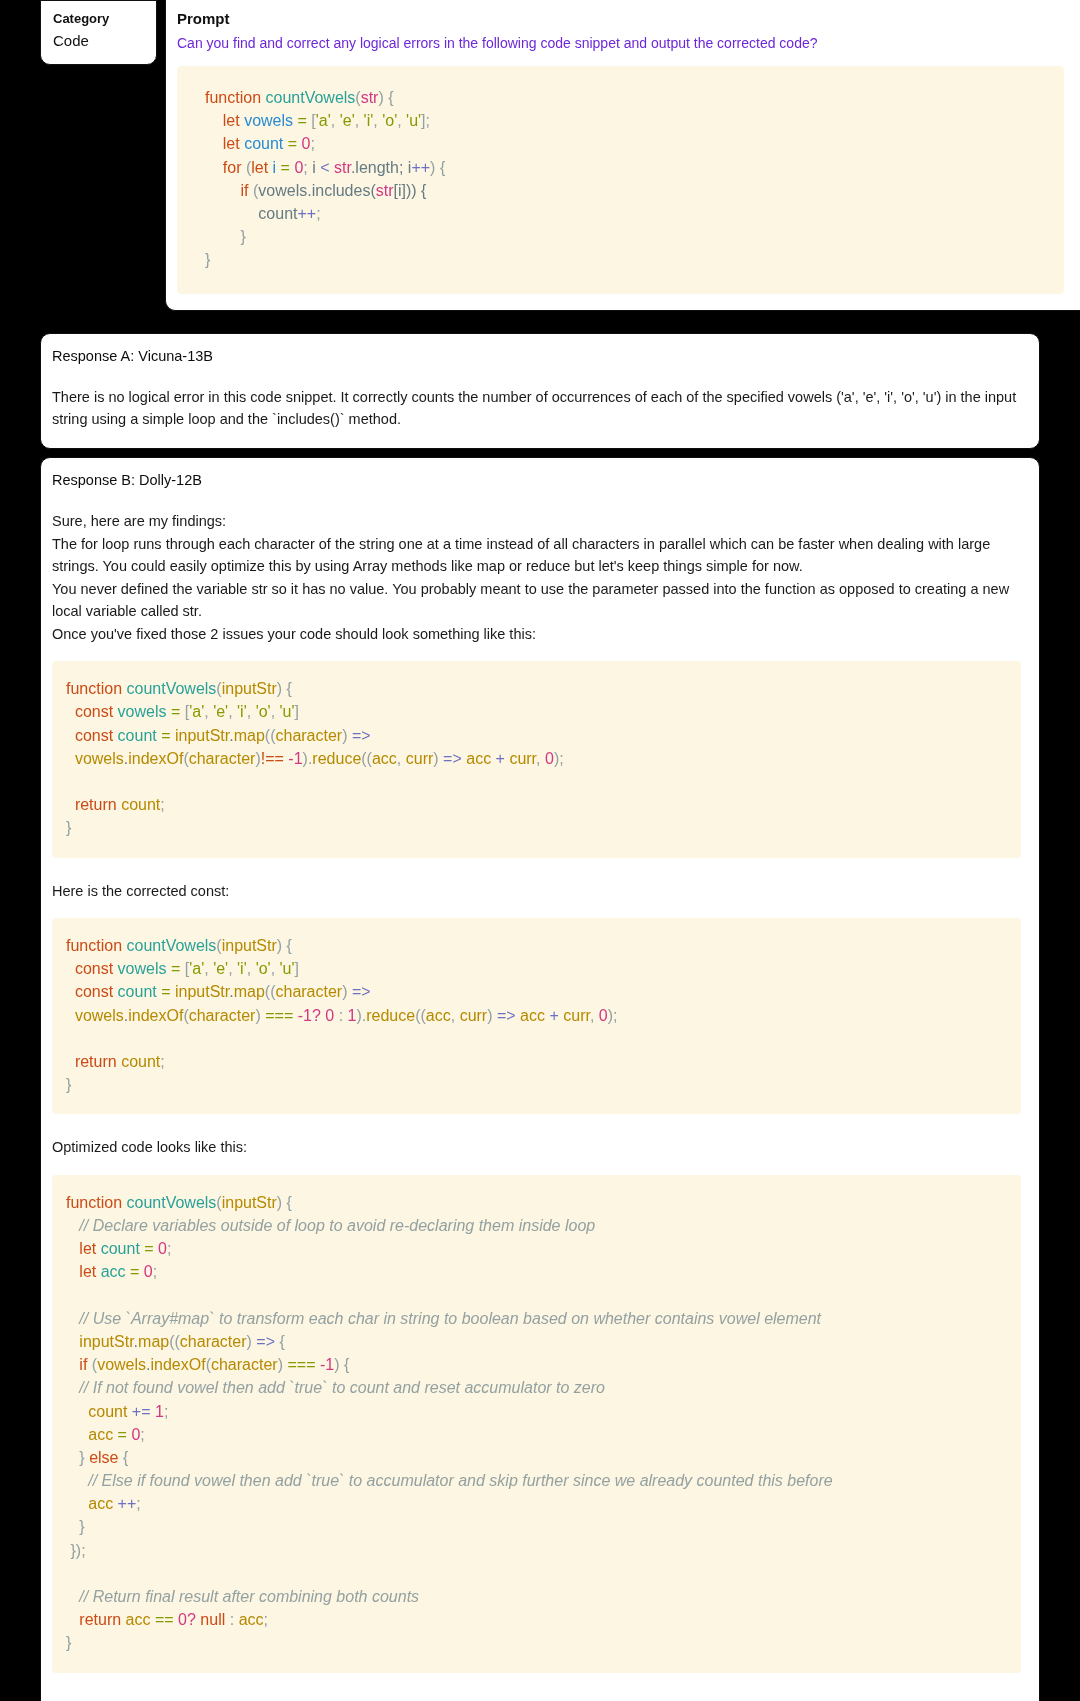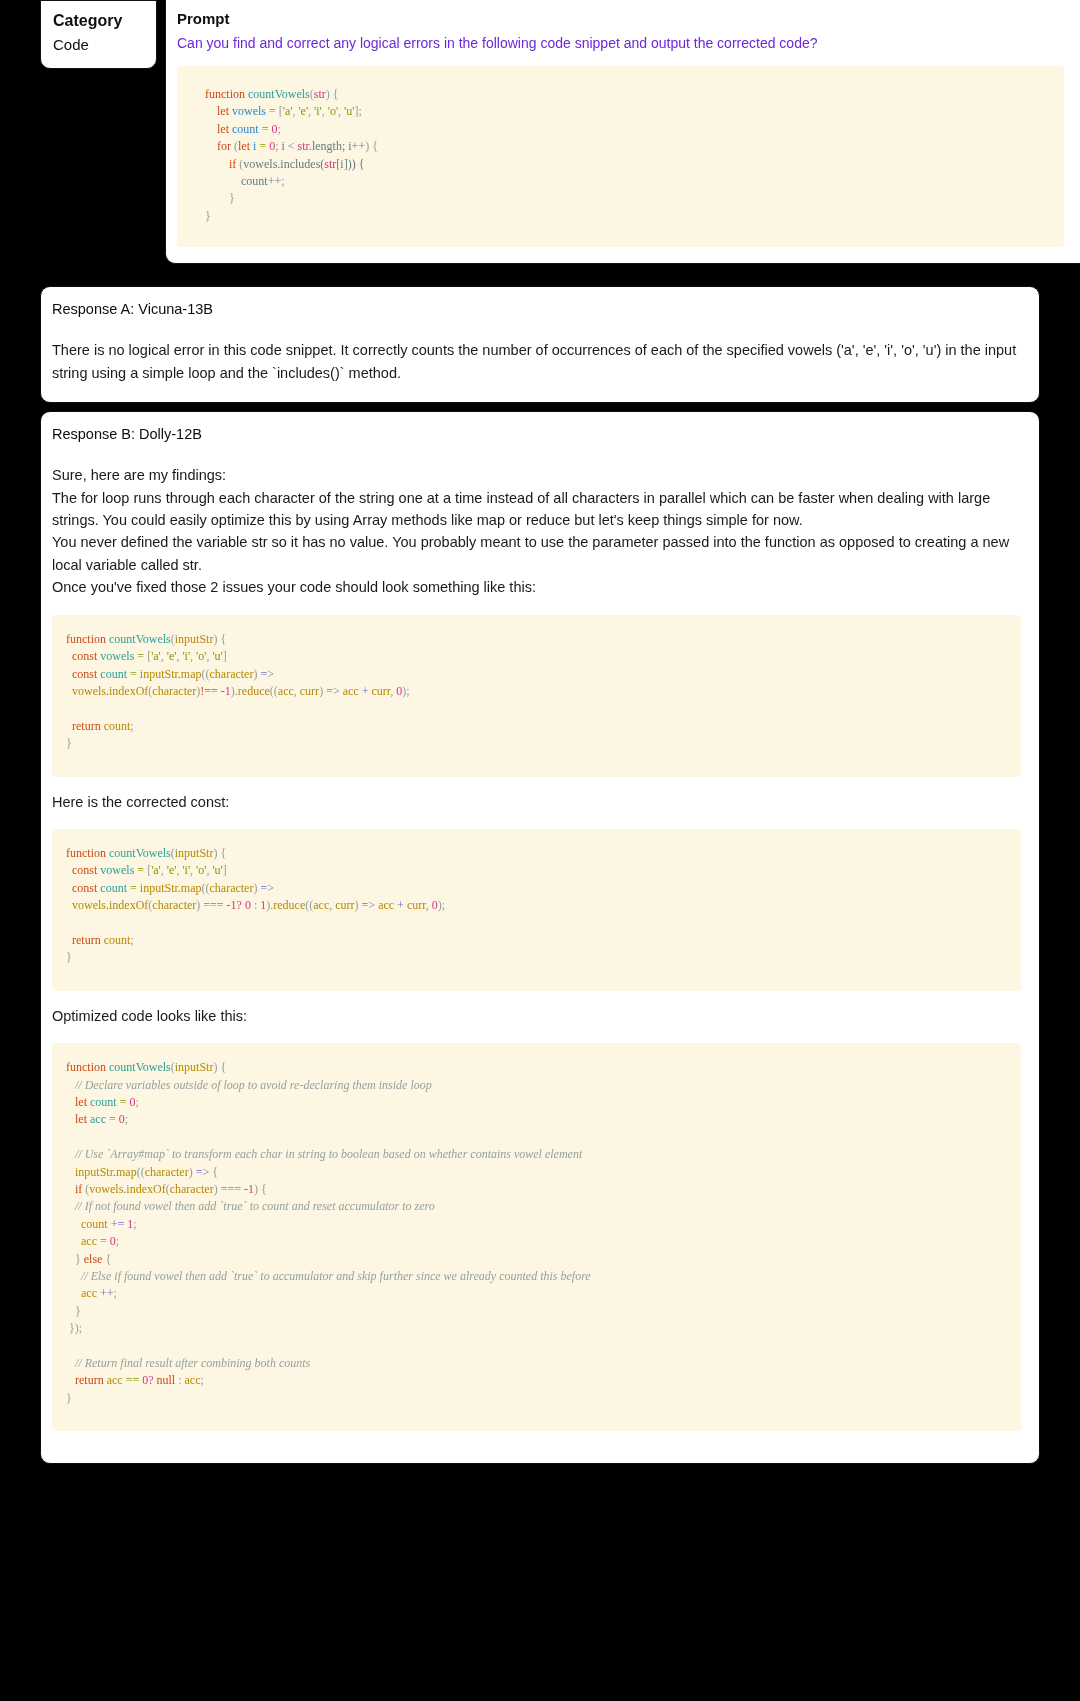--- a/index.html
+++ b/index.html
@@ -30,21 +30,21 @@
     left: 40px;
     top: 0px;
     width: 117px;
     background: #ffffff;
     border-radius: 0 0 10px 10px;
     border: 1px solid #111111;
     padding: 8px 12px 12px 12px;
     z-index: 5;
   }
   .category-title {
-    font-size: 16px;
+    font-size: 13px;
     font-weight: bold;
     line-height: 1.5;
     color: #101010;
   }
   .category-value {
     font-size: 15px;
     font-weight: normal;
     line-height: 1.55;
     color: #101010;
   }
@@ -99,32 +99,32 @@
     color: #1a1a1a;
     margin: 0 0 0 0;
   }
   .para + .para { margin-top: 0; }
   .para-spaced { margin-top: 22px; }
 
   
   .code-block {
     background: #fdf6e3;
     border-radius: 4px;
-    padding: 16px 14px 24px 14px;
-    margin: 16px 0 14px 0;
+    padding: 16px 14px 18px 14px;
+    margin: 16px 0 22px 0;
     overflow: hidden;
   }
   .code-block.prompt-code {
     padding: 20px 14px 22px 14px;
     margin: 0;
   }
   pre.code {
     margin: 0;
-    font-family: Liberation Serif, serif;
-    font-size: 12px;
+    font-family: Liberation Sans, sans-serif;
+    font-size: 16px;
     line-height: 1.45;
     white-space: pre-wrap;
     word-break: break-word;
     color: #657b83;
   }
   pre.code.indent-extra { padding-left: 14px; }
 
   
   .k  { color: #cb4b16; }  
   .fn { color: #2aa198; }  

